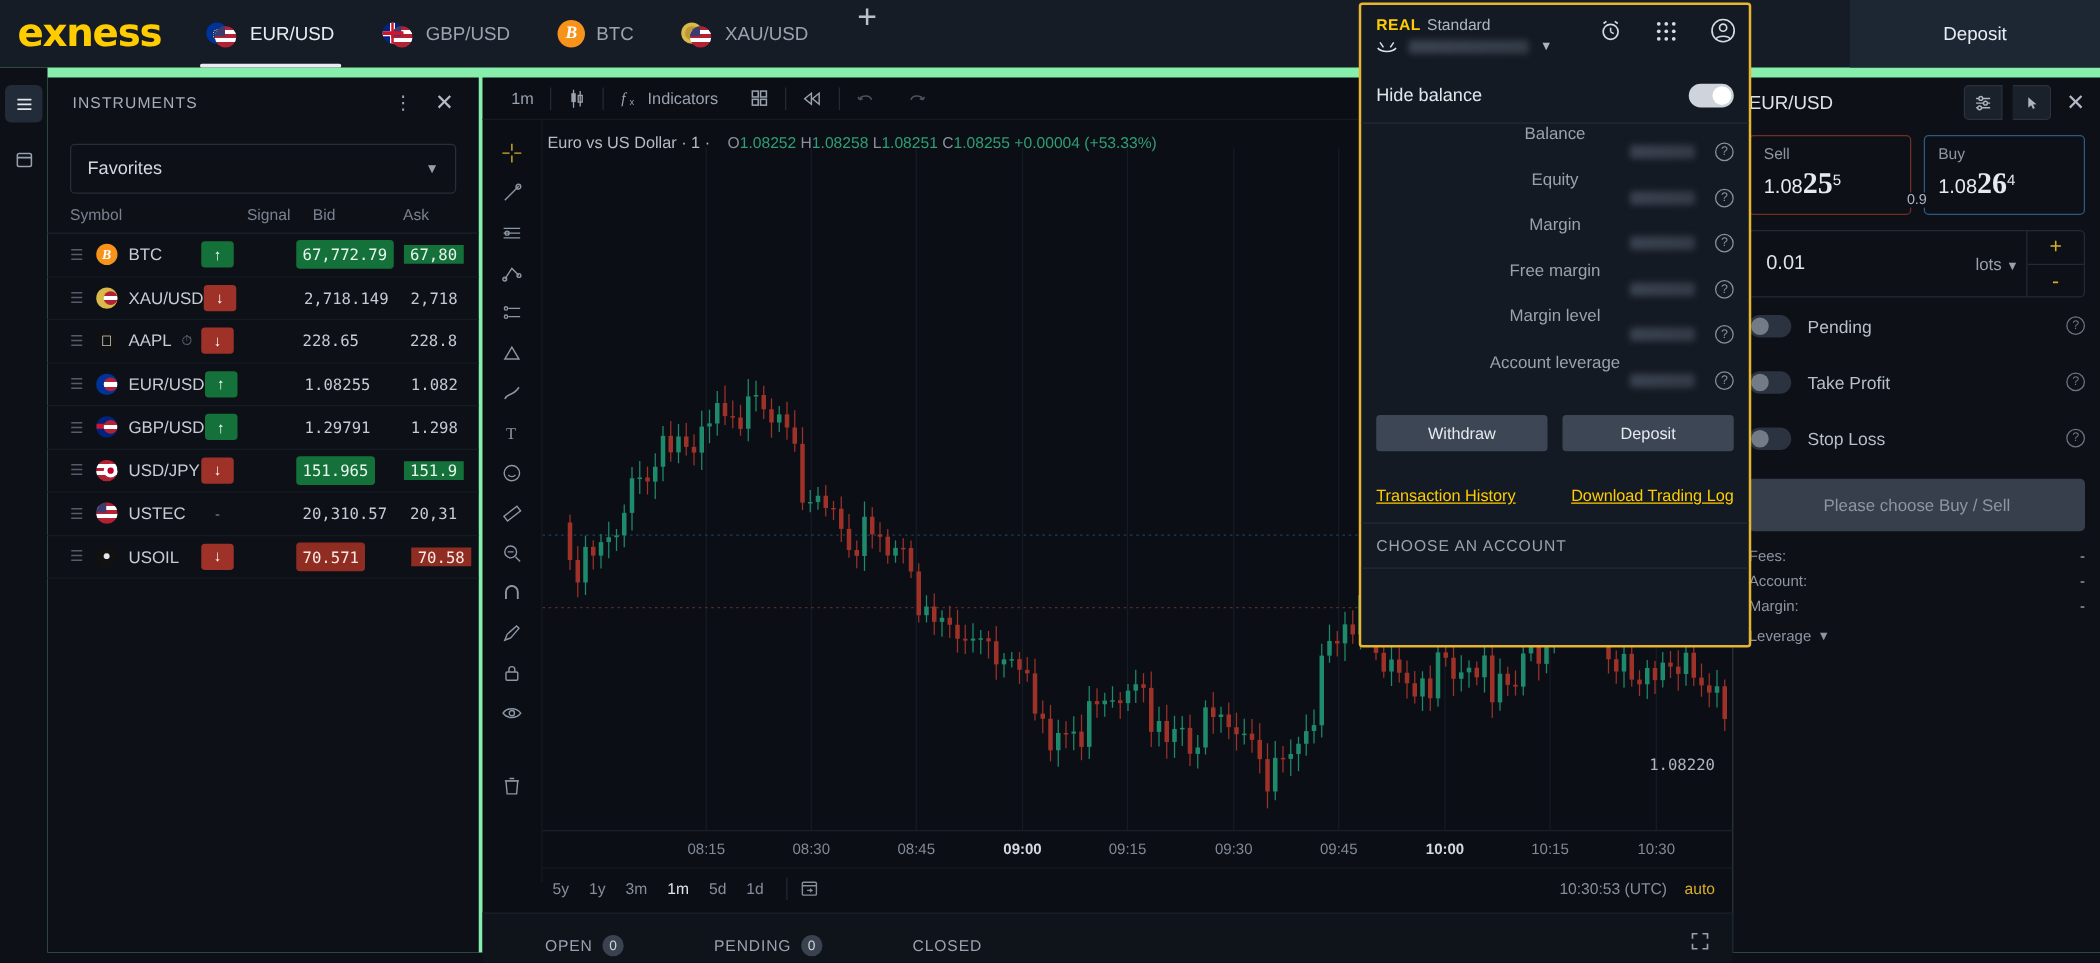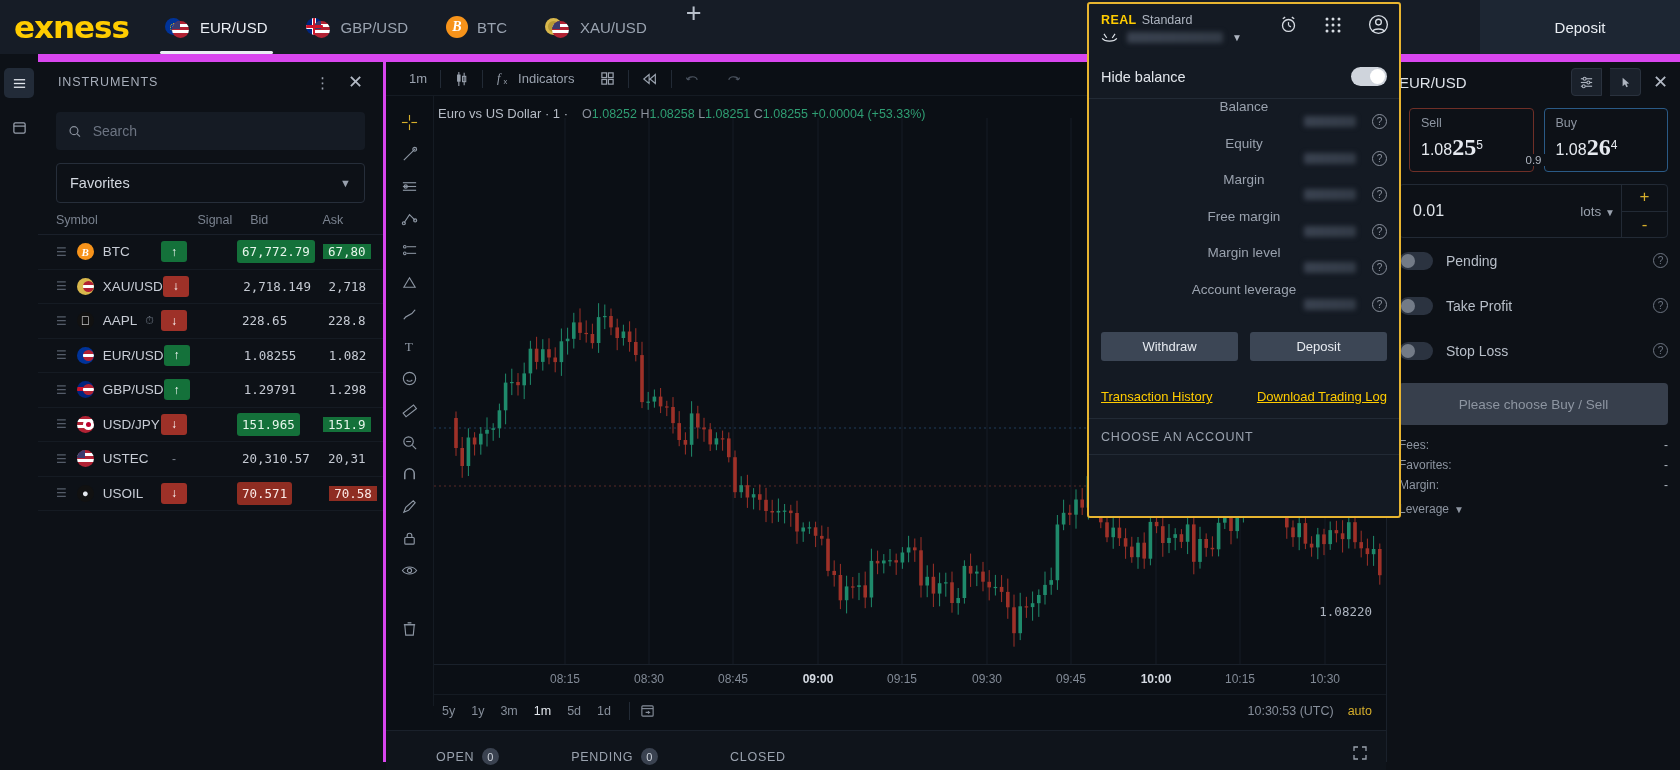--- a/index.html
+++ b/index.html
@@ -3,21 +3,21 @@
 <meta charset="utf-8">
 <style>
   * { box-sizing: border-box; margin:0; padding:0; }
   html,body{
     width:1680px; height:770px; overflow:hidden;
     background:#0d1117;
     font-family:"Liberation Sans", sans-serif;
     color:#c8ccd4;
     -webkit-font-smoothing:antialiased;
   }
-  .app{position:relative;width:1680px;height:762px;background:#d946ef;}
+  .app{position:relative;width:1680px;height:762px;background:#86efac;}
 
   
   .topbar{position:absolute;left:0;top:0;width:1680px;height:54px;background:#161c26;display:flex;align-items:center;}
   .logo{width:146px;padding-left:14px;font-size:31px;font-weight:700;color:#ffcc00;letter-spacing:-1px;font-family:"DejaVu Sans",sans-serif;}
   .tabs{display:flex;align-items:stretch;height:54px;}
   .tab{display:flex;align-items:center;gap:9px;padding:0 19px;height:54px;position:relative;cursor:pointer;font-size:15px;color:#9aa3b0;}
   .tab.active{color:#e9edf3;}
   .tab.active:after{content:"";position:absolute;left:14px;right:14px;bottom:0;height:3px;background:#e9edf3;border-radius:2px;}
   .flagwrap{position:relative;width:26px;height:22px;}
   .fl{position:absolute;width:17px;height:17px;border-radius:50%;overflow:hidden;top:2px;}
@@ -101,21 +101,21 @@
 
   
   .trade{position:absolute;left:1386px;top:62px;width:294px;height:700px;background:#0d1117;border-left:1px solid #1a212b;}
   .tp-head{height:40px;display:flex;align-items:center;padding:0 12px;gap:8px;}
   .tp-sym{font-size:15px;color:#dde2e9;margin-right:auto;}
   .sqbtn{width:31px;height:28px;border:1px solid #2a323e;background:#1a212b;display:flex;align-items:center;justify-content:center;color:#aeb5c0;cursor:pointer;}
   .sqbtn.l{border-radius:4px 0 0 4px;}
   .sqbtn.r{border-radius:0 4px 4px 0;border-left:none;}
   .bs{display:flex;padding:6px 12px 0;gap:0;position:relative;}
   .bsbox{flex:1;height:64px;border:1px solid;border-radius:4px;padding:7px 11px;cursor:pointer;}
-  .bsbox.sell{border-color:#6f2f27;margin-left:10px;}
+  .bsbox.sell{border-color:#6f2f27;}
   .bsbox.buy{border-color:#2a5a86;margin-left:10px;}
   .bslab{font-size:12.5px;color:#8d95a1;}
   .bsval{font-size:16px;color:#e6eaf0;margin-top:4px;font-family:"Liberation Sans",sans-serif;}
   .bsval .big{font-size:24px;font-weight:700;font-family:Liberation Serif, serif;}
   .bsval .sup{font-size:12px;vertical-align:super;}
   .spread{position:absolute;left:50%;top:52px;transform:translateX(-50%);background:#0d1117;padding:0 6px;font-size:11.5px;color:#aeb5c0;}
   .sentbar{display:flex;align-items:center;gap:9px;padding:7px 12px 0;font-size:12px;}
   .sentL{color:#b5554a;}
   .sentR{color:#3d86c6;}
   .bar{flex:1;height:3px;background:#b5554a;border-radius:2px;position:relative;overflow:hidden;}
@@ -225,27 +225,20 @@
     </div>
   </div>
 
   <div class="instruments">
     <div class="ip-head">
       <div class="ip-title">INSTRUMENTS</div>
       <div class="sp">
         <div class="dots3">⋮</div>
         <div class="xclose">✕</div>
       </div>
-    </div>
-    <div class="search">
-      <svg width="15" height="15" viewBox="0 0 16 16">
-          <circle cx="7" cy="7" r="4.6" fill="none" stroke="#8a919d" stroke-width="1.4"></circle>
-          <line x1="10.4" y1="10.4" x2="14" y2="14" stroke="#8a919d" stroke-width="1.4"></line>
-        </svg>
-      <input placeholder="Search" style="">
     </div>
     <div class="fav">
       <span>Favorites</span>
       <span class="chev">▼</span>
     </div>
     <div class="thead">
       <div class="c-sym">Symbol</div>
       <div class="c-sig">Signal</div>
       <div class="c-bid">Bid</div>
       <div class="c-ask">Ask</div>
@@ -979,21 +972,21 @@
       </div>
 
     <div class="cta">Please choose Buy / Sell</div>
 
     <div class="info" id="tradeinfo">
         <div class="ln">
      <span>Fees:</span>
      <span>-</span>
    </div>
         <div class="ln">
-     <span>Favorites:</span>
+     <span>Account:</span>
      <span>-</span>
    </div>
         <div class="ln">
      <span>Margin:</span>
      <span>-</span>
    </div>
       </div>
     <div class="info" style="padding-top:2px">
       <div class="leverr">
         <span>Leverage</span>

